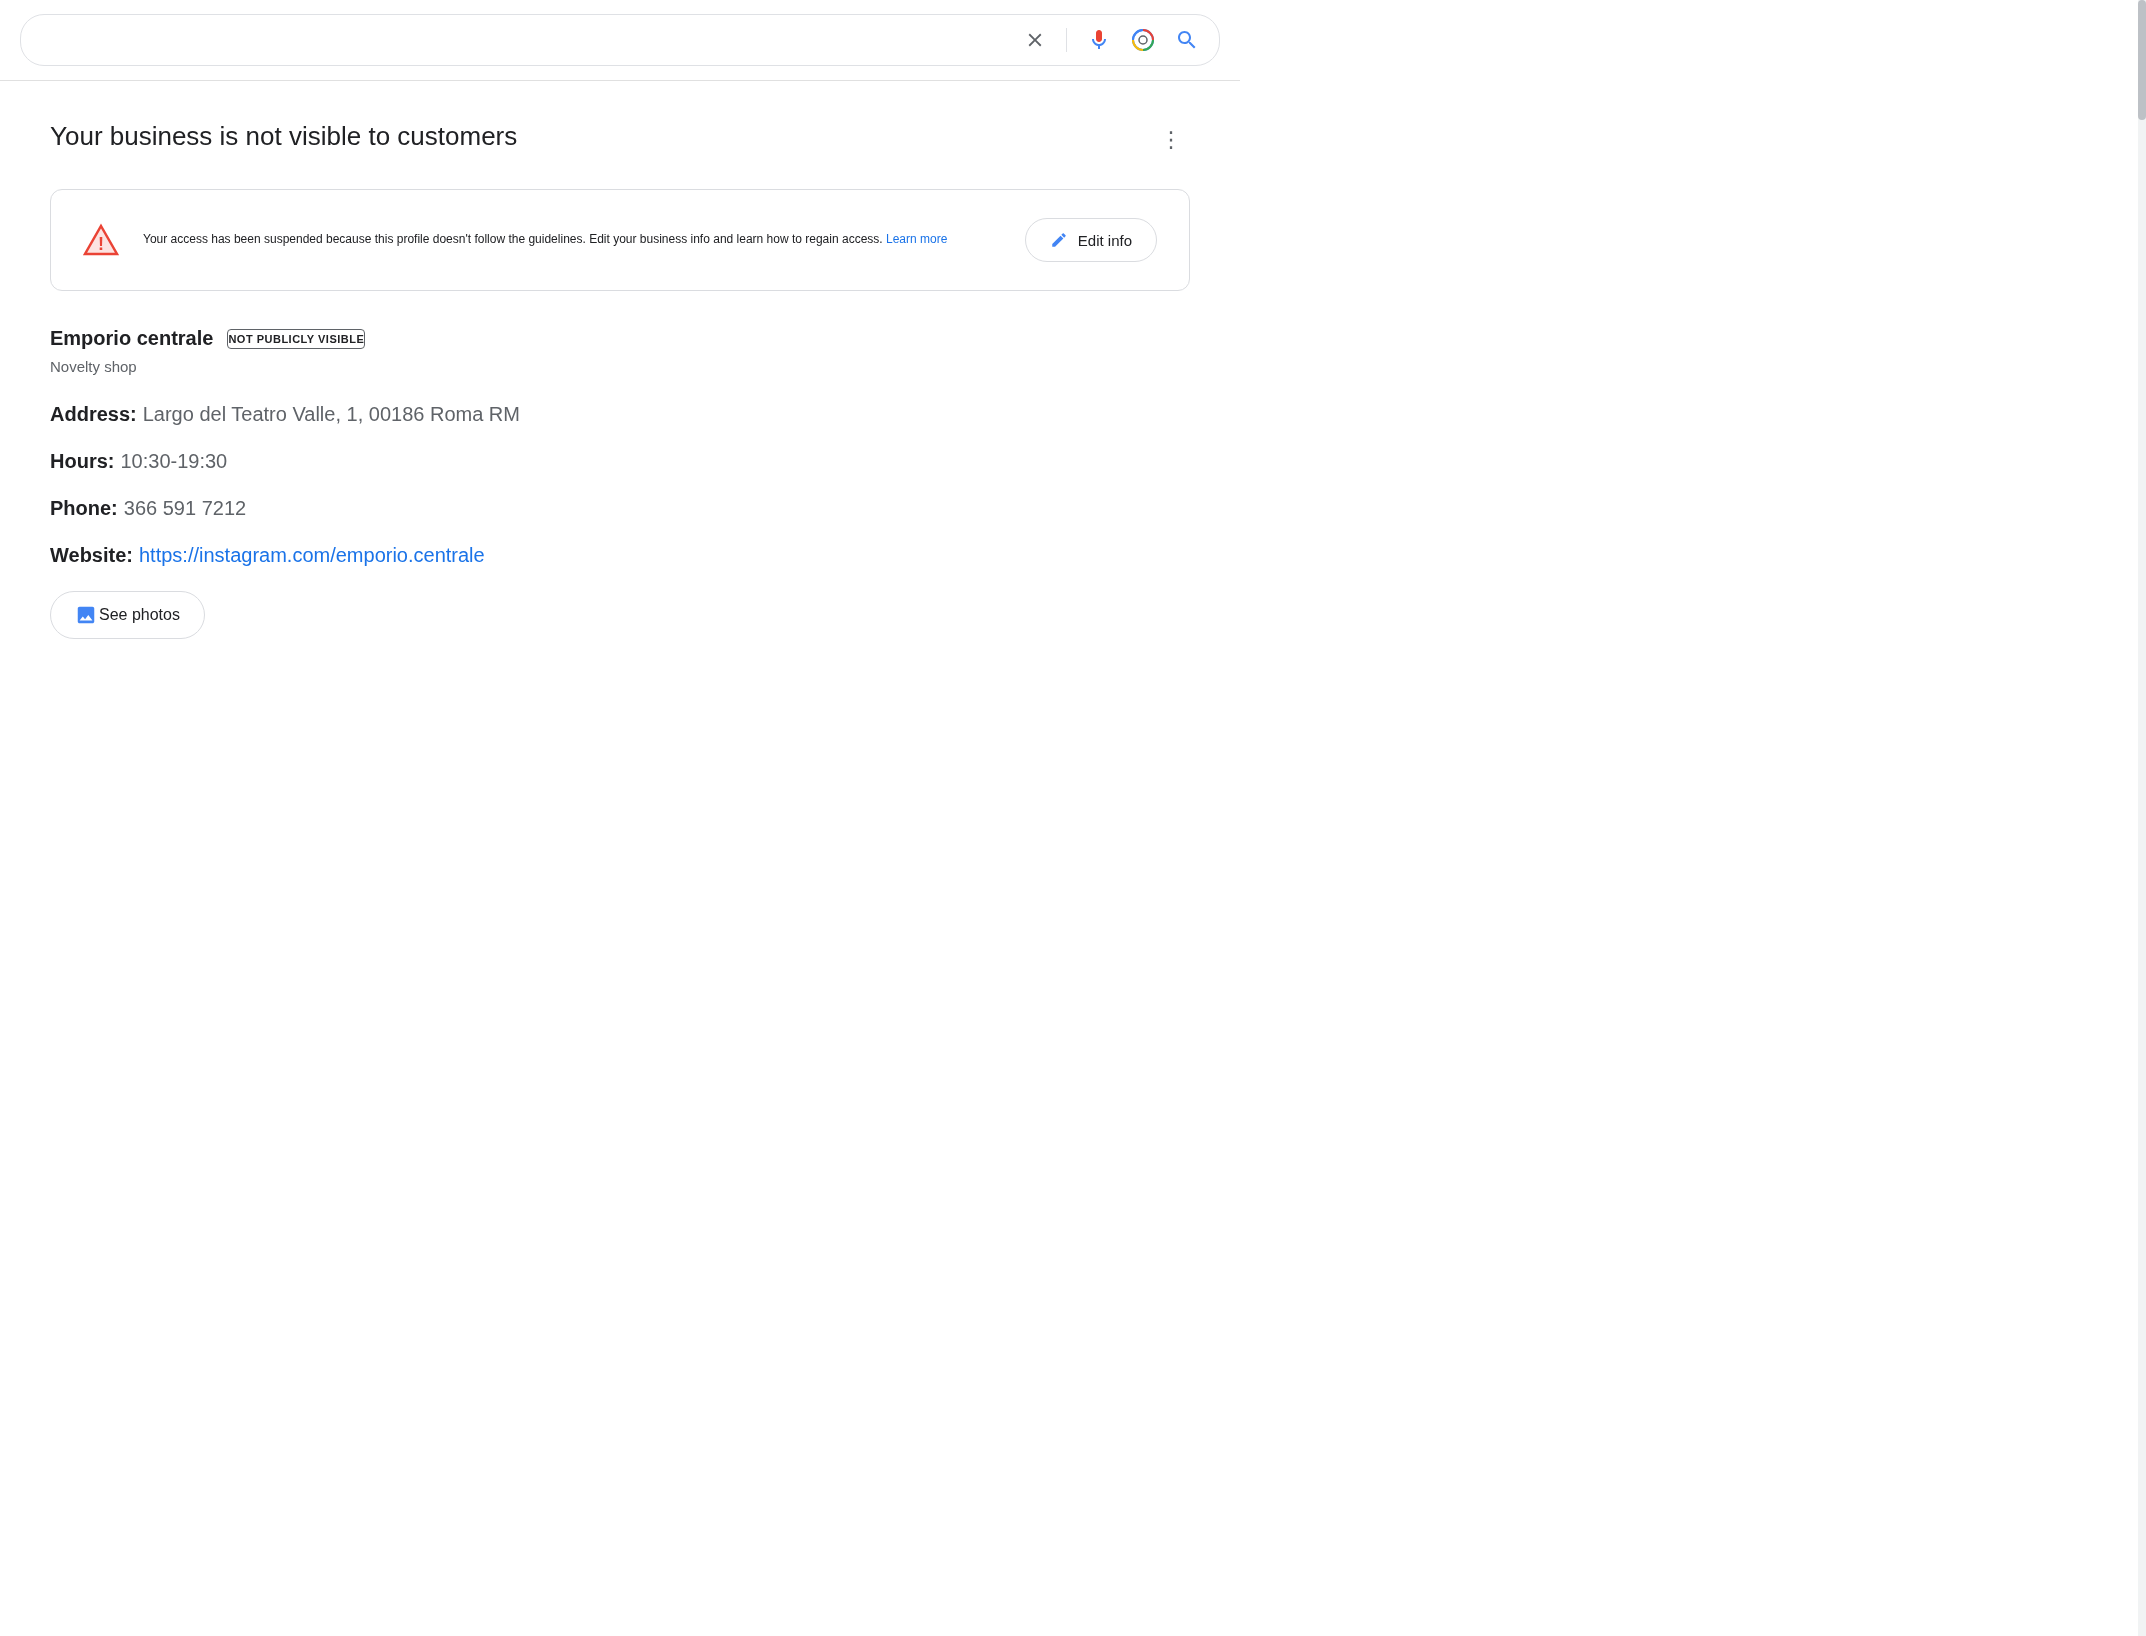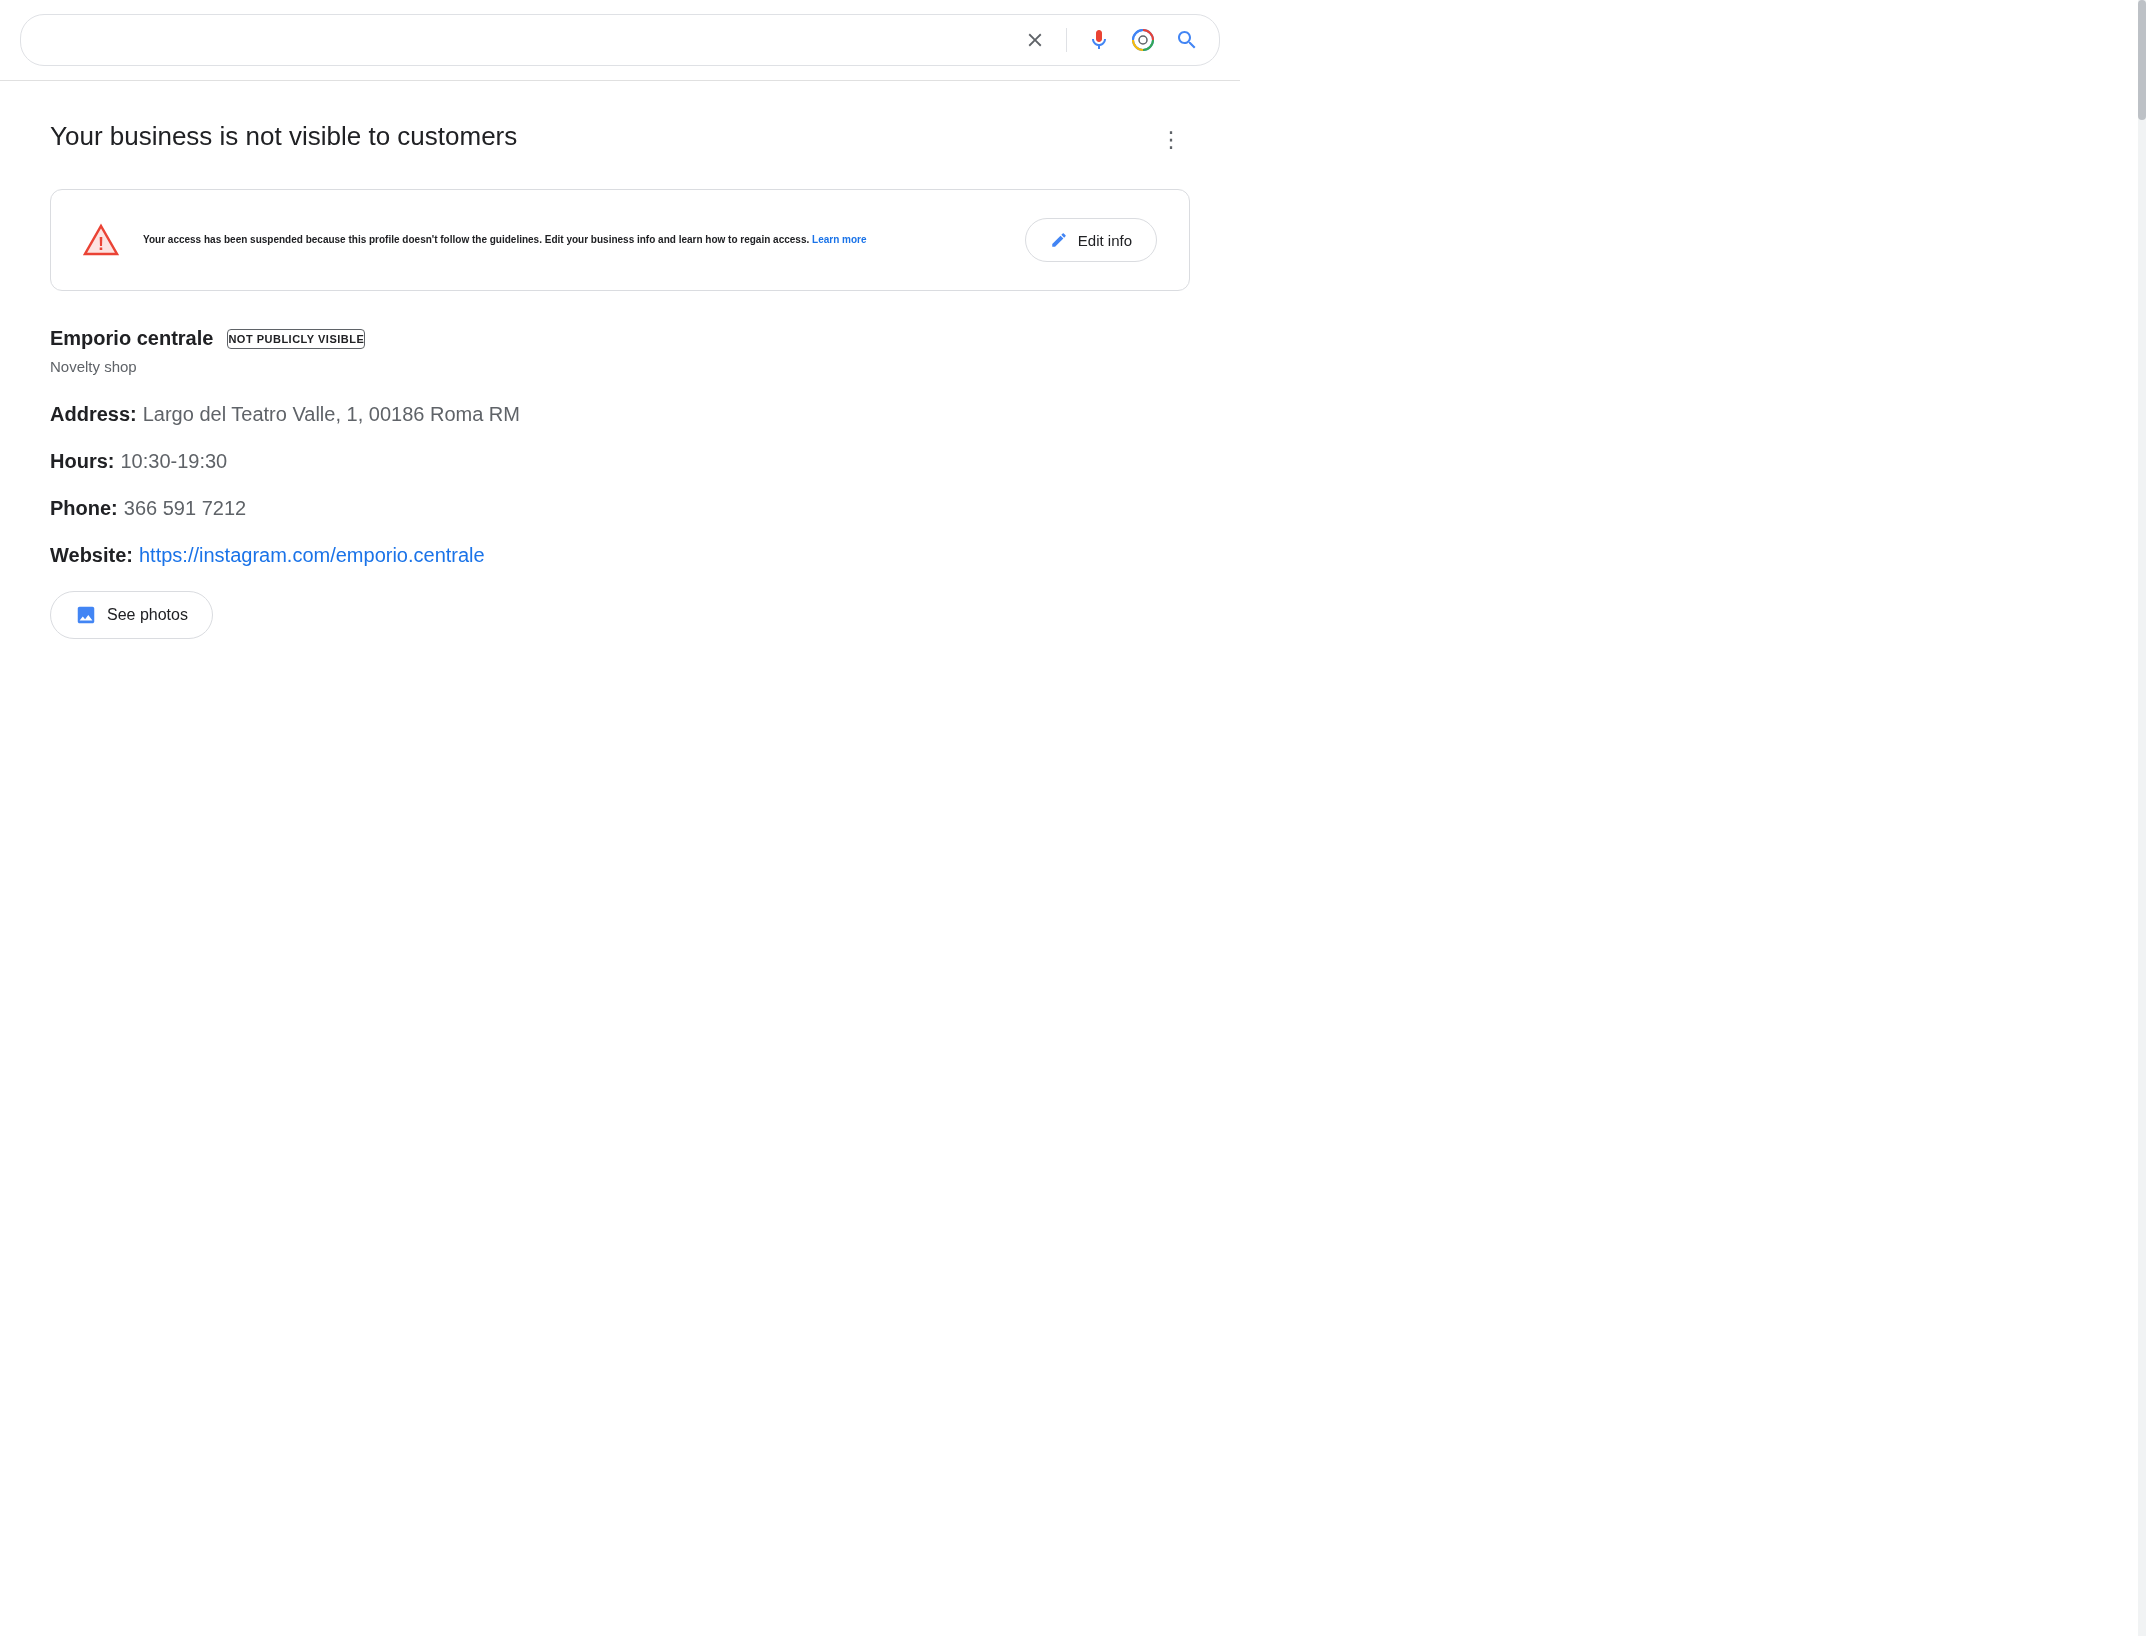--- a/index.html
+++ b/index.html
@@ -106,24 +106,23 @@
     }
 
     .alert-icon {
       flex-shrink: 0;
       width: 36px;
       height: 36px;
     }
 
     .alert-text {
       flex: 1;
-      font-size: 10px;
+      font-size: 12px;
       color: #202124;
       line-height: 1.6;
-      font-weight: bold;
     }
 
     .alert-text a {
       color: #1a73e8;
       text-decoration: none;
     }
 
     .edit-info-btn {
       flex-shrink: 0;
       display: flex;
@@ -188,21 +187,21 @@
 
     .info-value.link {
       color: #1a73e8;
       text-decoration: none;
     }
 
     
     .see-photos-btn {
       display: flex;
       align-items: center;
-      gap: 10px;
+      gap: 2px;
       border: 1px solid #dadce0;
       border-radius: 24px;
       padding: 12px 24px;
       background: #fff;
       cursor: pointer;
       font-size: 16px;
       color: #202124;
       margin-top: 8px;
     }
 

